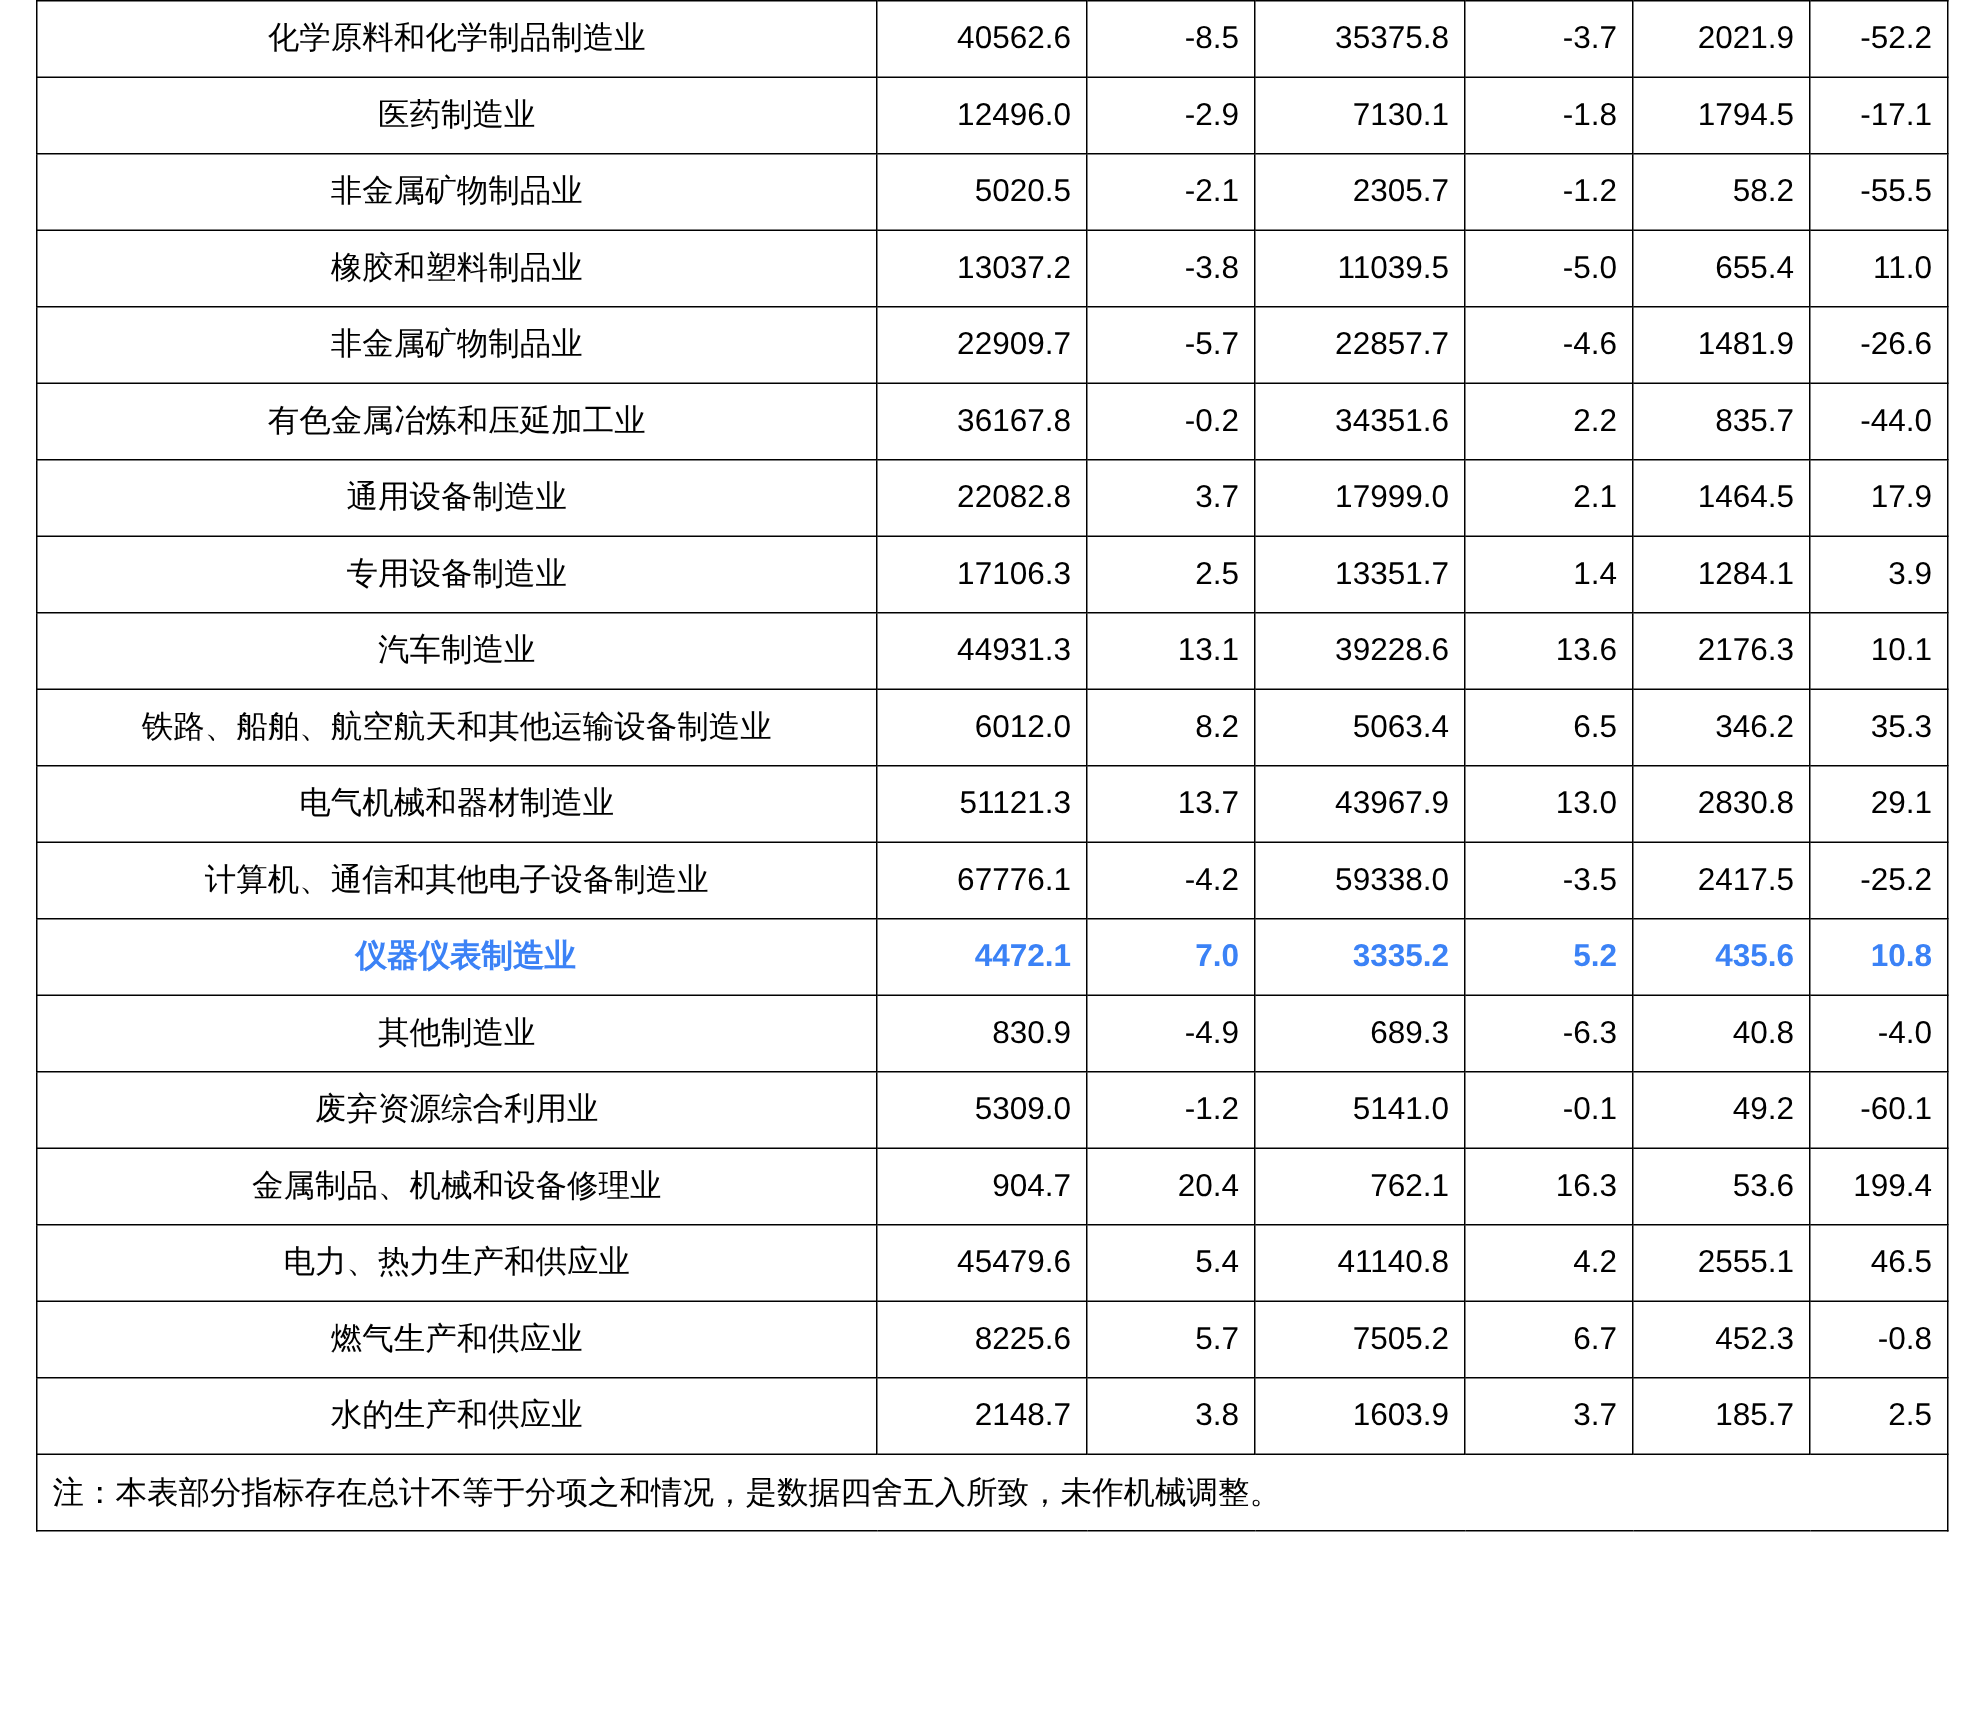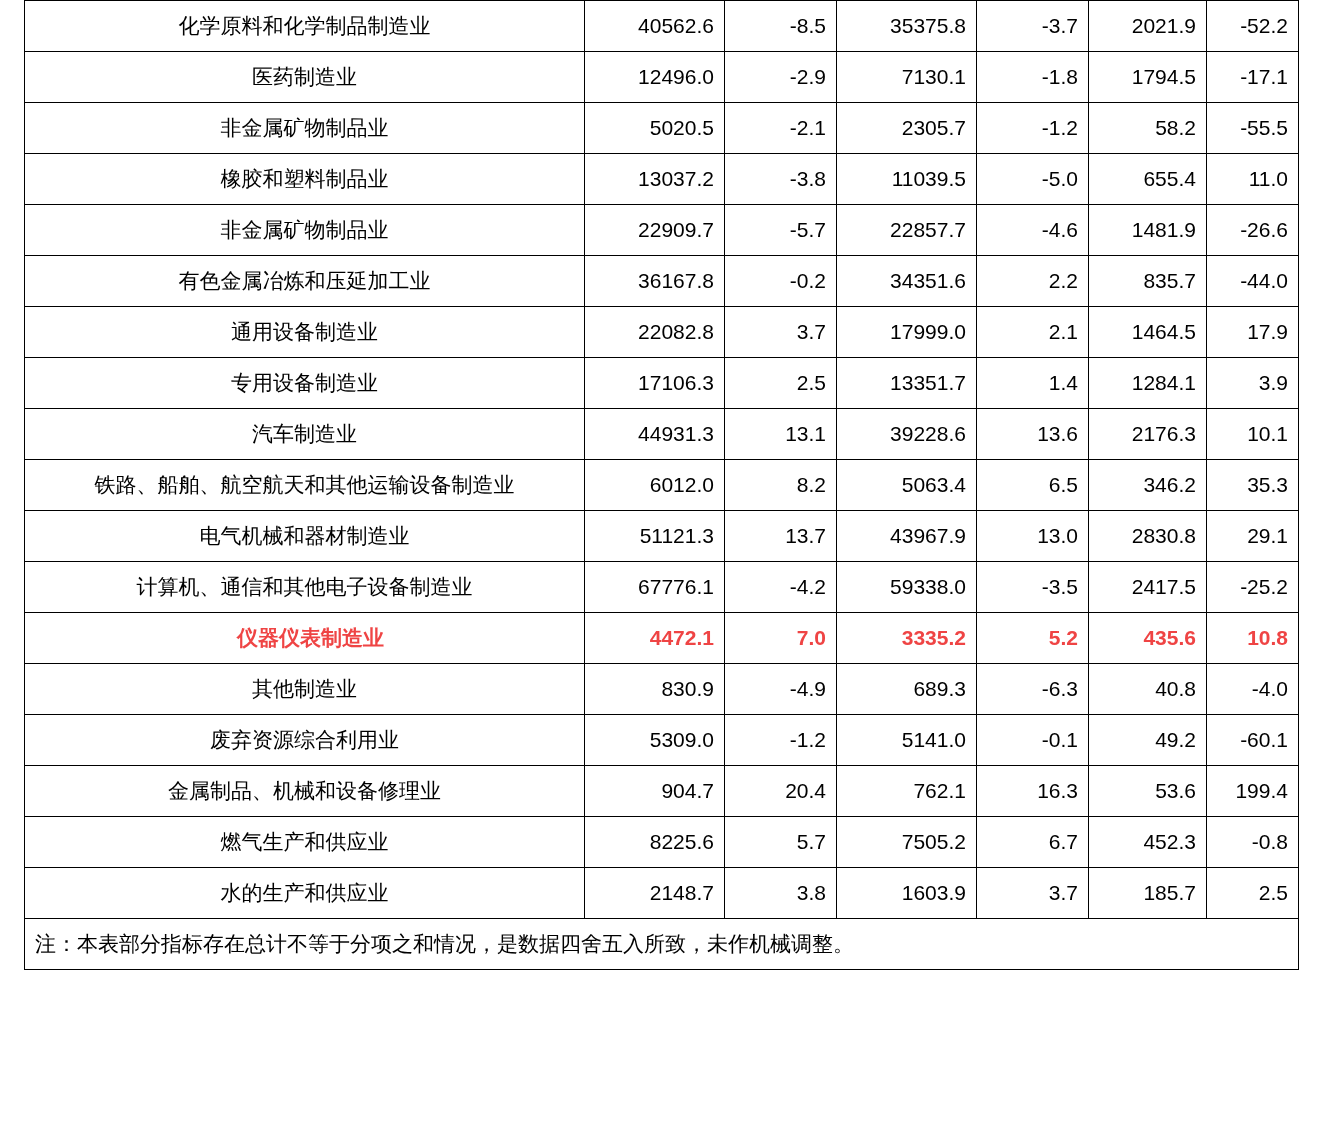--- a/index.html
+++ b/index.html
@@ -41,21 +41,21 @@
     white-space: nowrap;
     overflow: hidden;
   }
   td.num {
     text-align: right;
     padding-right: 12px;
     white-space: nowrap;
     font-family: "Liberation Sans", sans-serif;
   }
   tr.highlight td {
-    color: #ef4444;
+    color: #3b82f6;
     font-weight: bold;
   }
   tr.highlight td.name {
     padding-left: 22px;
   }
   .note-row td {
     border: 1px solid #000000;
     border-top: 1px solid #000000;
     height: 46px;
     text-align: left;
@@ -226,20 +226,29 @@
         <tr>
           <td class="name">金属制品、机械和设备修理业</td>
           <td class="num">904.7</td>
           <td class="num">20.4</td>
           <td class="num">762.1</td>
           <td class="num">16.3</td>
           <td class="num">53.6</td>
           <td class="num">199.4</td>
         </tr>
         <tr>
+          <td class="name">电力、热力生产和供应业</td>
+          <td class="num">45479.6</td>
+          <td class="num">5.4</td>
+          <td class="num">41140.8</td>
+          <td class="num">4.2</td>
+          <td class="num">2555.1</td>
+          <td class="num">46.5</td>
+        </tr>
+        <tr>
           <td class="name">燃气生产和供应业</td>
           <td class="num">8225.6</td>
           <td class="num">5.7</td>
           <td class="num">7505.2</td>
           <td class="num">6.7</td>
           <td class="num">452.3</td>
           <td class="num">-0.8</td>
         </tr>
         <tr>
           <td class="name">水的生产和供应业</td>

